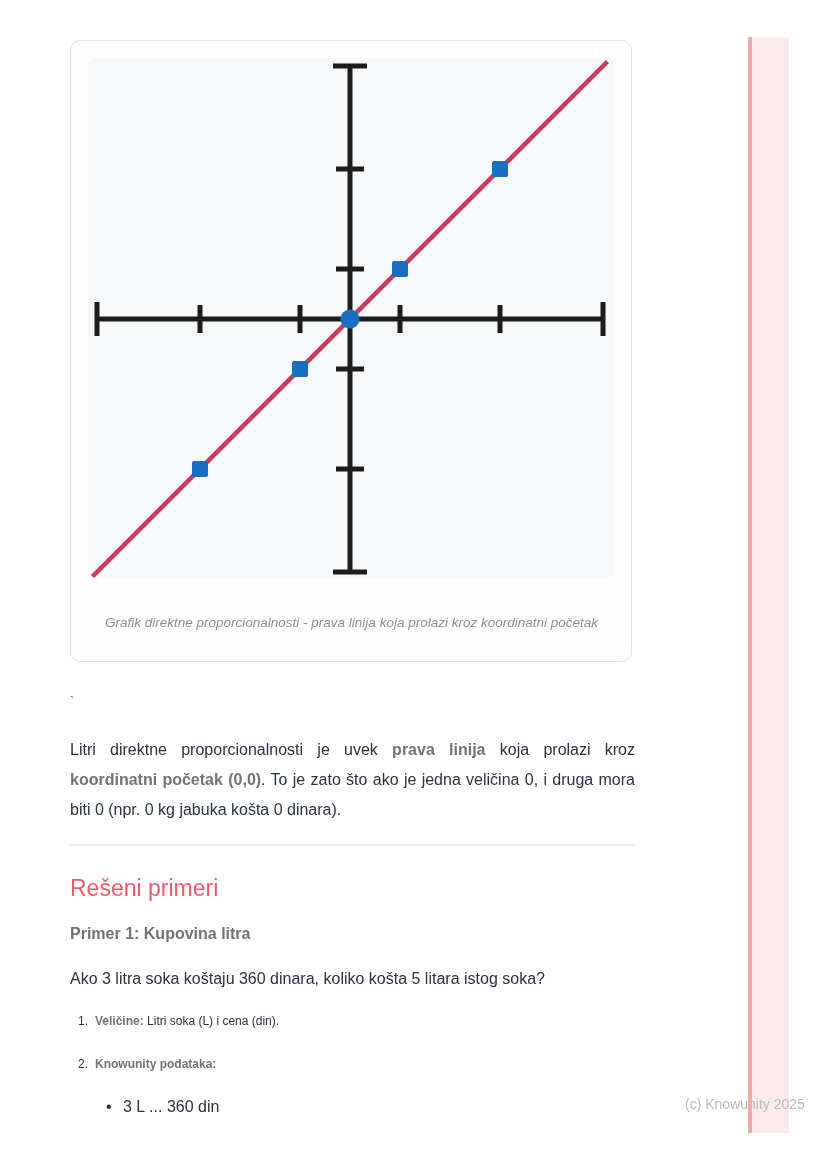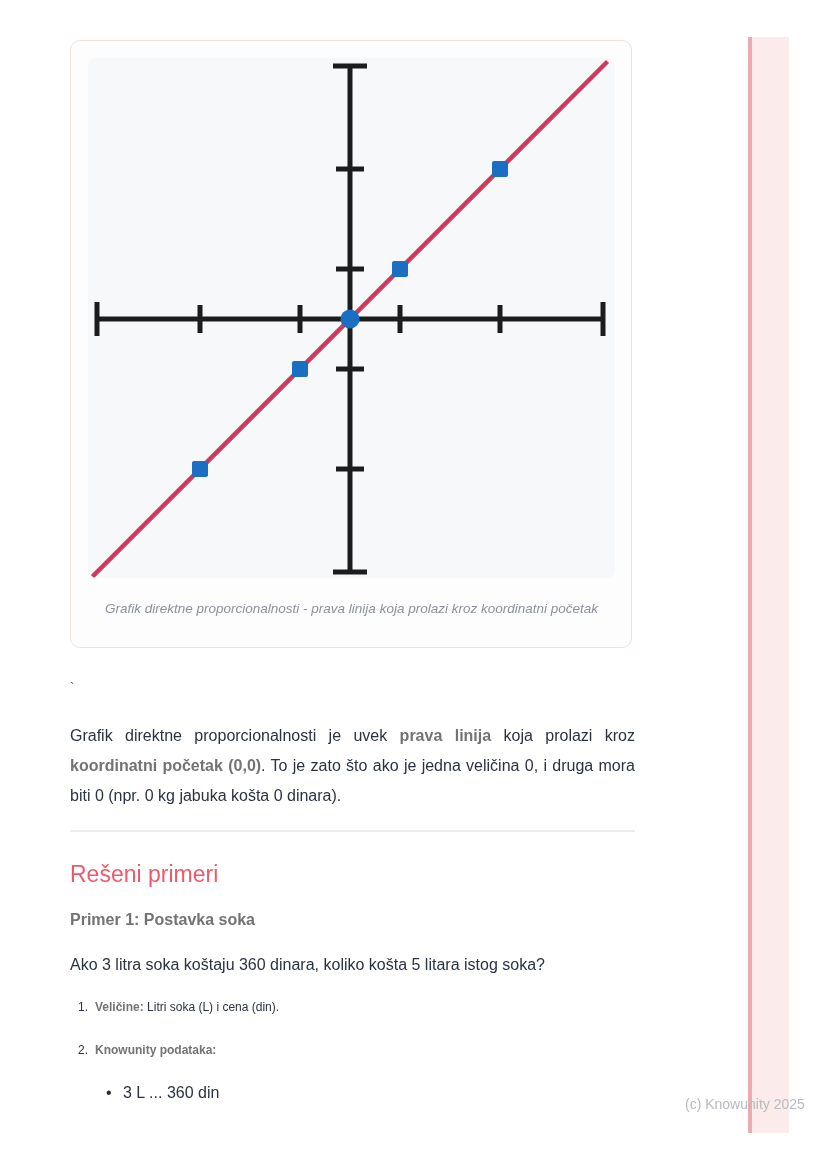--- a/index.html
+++ b/index.html
@@ -22,21 +22,21 @@
     border-radius:10px;
     padding:17px 16px 28px 17px;
   }
   .plot-area {
     width:527px; height:520px;
     background:#f7f8f9;
     border-radius:8px;
     overflow:hidden;
   }
   .figure-caption {
-    margin:20px auto 0;
+    margin:34px auto 0;
     max-width:505px;
     text-align:center;
     font-style:italic;
     font-size:13.5px;
     line-height:1.58;
     color:#8b919c;
   }
 
   .stray-char { margin-top:32px; font-size:13px; color:#4a5261; height:15px; }
 
@@ -120,27 +120,27 @@
           <circle cx="262" cy="261" r="9.5" fill="#1b6fc2"></circle>
           <rect x="304" y="203" width="16" height="16" rx="2" fill="#1b6fc2"></rect>
           <rect x="404" y="103" width="16" height="16" rx="2" fill="#1b6fc2"></rect>
         </svg>
     </div>
     <div class="figure-caption">Grafik direktne proporcionalnosti - prava linija koja prolazi kroz koordinatni početak</div>
   </div>
 
   <div class="stray-char">`</div>
 
-  <p class="intro-paragraph"><span>Grafik direktne proporcionalnosti je uvek </span><b>prava linija</b><span> koja prolazi kroz </span><b>koordinatni početak (0,0)</b><span>. To je zato što ako je jedna veličina 0, i druga mora biti 0 (npr. 0 kg jabuka košta 0 dinara).</span></p>
+  <p class="intro-paragraph"><span>Litri direktne proporcionalnosti je uvek </span><b>prava linija</b><span> koja prolazi kroz </span><b>koordinatni početak (0,0)</b><span>. To je zato što ako je jedna veličina 0, i druga mora biti 0 (npr. 0 kg jabuka košta 0 dinara).</span></p>
 
   <hr class="divider">
 
   <h2 class="section-heading">Rešeni primeri</h2>
 
-  <div class="example-title">Primer 1: Postavka soka</div>
+  <div class="example-title">Primer 1: Kupovina litra</div>
 
   <p class="problem-text">Ako 3 litra soka koštaju 360 dinara, koliko košta 5 litara istog soka?</p>
 
   <ol class="steps-list">
     <li class="step-item"><span class="step-num">1.</span><b>Veličine:</b><span> Litri soka (L) i cena (din).</span></li>
     <li class="step-item"><span class="step-num">2.</span><b>Knowunity podataka:</b><span></span></li>
   </ol>
 
   <ul class="bullet-list">
     <li class="bullet-item"><span class="bullet-dot">•</span><span>3 L ... 360 din</span></li>

